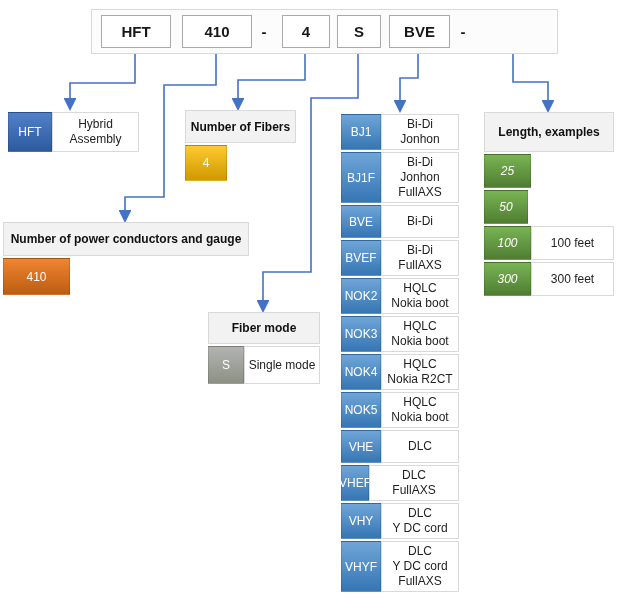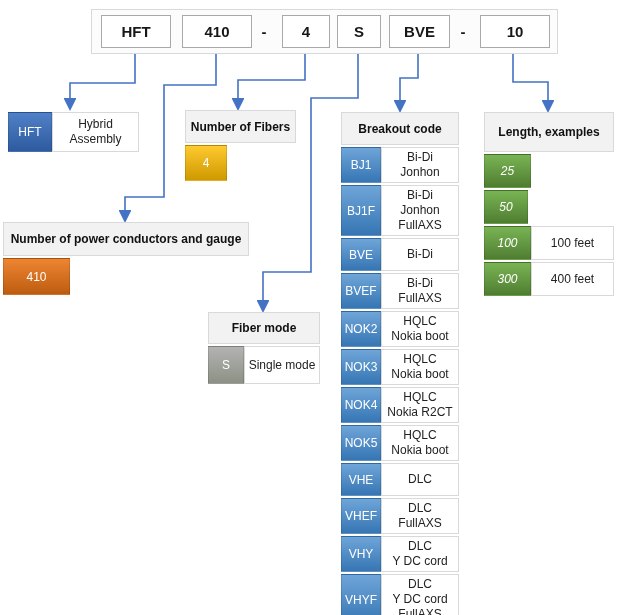--- a/index.html
+++ b/index.html
@@ -58,21 +58,20 @@
 <body>
 
 <div class="pn-bar">
   <div class="code-box" style="left:9px;width:70px">HFT</div>
   <div class="code-box" style="left:90px;width:70px">410</div>
   <div class="code-sep" style="left:165px">-</div>
   <div class="code-box" style="left:190px;width:48px">4</div>
   <div class="code-box" style="left:245px;width:44px">S</div>
   <div class="code-box" style="left:297px;width:61px">BVE</div>
   <div class="code-sep" style="left:364px">-</div>
-  <div class="code-box" style="left:388px;width:70px">10</div>
 </div>
 
 <svg class="connectors" viewBox="0 0 617 615" xmlns="http://www.w3.org/2000/svg">
   <defs>
     <marker id="ar" viewBox="0 0 10 10" refX="1.5" refY="5" markerWidth="8" markerHeight="8" orient="auto-start-reverse">
       <path class="ah" d="M0,0 L10,5 L0,10 Z"></path>
     </marker>
   </defs>
   <path class="c" d="M135,54 V83 H70 V100" marker-end="url(#ar)"></path>
   <path class="c" d="M216,54 V85 H164 V197 H125 V212" marker-end="url(#ar)"></path>
@@ -106,21 +105,20 @@
 
 <div class="section" style="left:208px;top:312px;width:112px">
   <div class="hdr" style="height:32px">Fiber mode</div>
   <div class="trow">
     <div class="key k-gray" style="width:36px;height:38px">S</div>
     <div class="lbl">Single mode</div>
   </div>
 </div>
 
 <div class="section" style="left:341px;top:112px;width:118px">
-  <div class="hdr" style="height:33px">Breakout code</div>
   <div class="trow">
     <div class="key k-blue" style="width:40px;min-height:33px">BJ1</div>
     <div class="lbl">Bi-Di
 Jonhon</div>
   </div>
   <div class="trow">
     <div class="key k-blue" style="width:40px;min-height:33px">BJ1F</div>
     <div class="lbl">Bi-Di
 Jonhon
 FullAXS</div>
@@ -152,21 +150,21 @@
   <div class="trow">
     <div class="key k-blue" style="width:40px;min-height:33px">NOK5</div>
     <div class="lbl">HQLC
 Nokia boot</div>
   </div>
   <div class="trow">
     <div class="key k-blue" style="width:40px;min-height:33px">VHE</div>
     <div class="lbl">DLC</div>
   </div>
   <div class="trow">
-    <div class="key k-blue" style="width:40px;min-height:33px">VHEF</div>
+    <div class="key k-blue" style="width:28px;min-height:33px">VHEF</div>
     <div class="lbl">DLC
 FullAXS</div>
   </div>
   <div class="trow">
     <div class="key k-blue" style="width:40px;min-height:33px">VHY</div>
     <div class="lbl">DLC
 Y DC cord</div>
   </div>
   <div class="trow">
     <div class="key k-blue" style="width:40px;min-height:33px">VHYF</div>
@@ -183,15 +181,15 @@
   </div>
   <div class="trow">
     <div class="key k-green" style="width:44px;height:34px">50</div>
   </div>
   <div class="trow">
     <div class="key k-green" style="width:47px;height:34px">100</div>
     <div class="lbl">100 feet</div>
   </div>
   <div class="trow">
     <div class="key k-green" style="width:47px;height:34px">300</div>
-    <div class="lbl">400 feet</div>
+    <div class="lbl">300 feet</div>
   </div>
 </div>
 
 </body></html>

